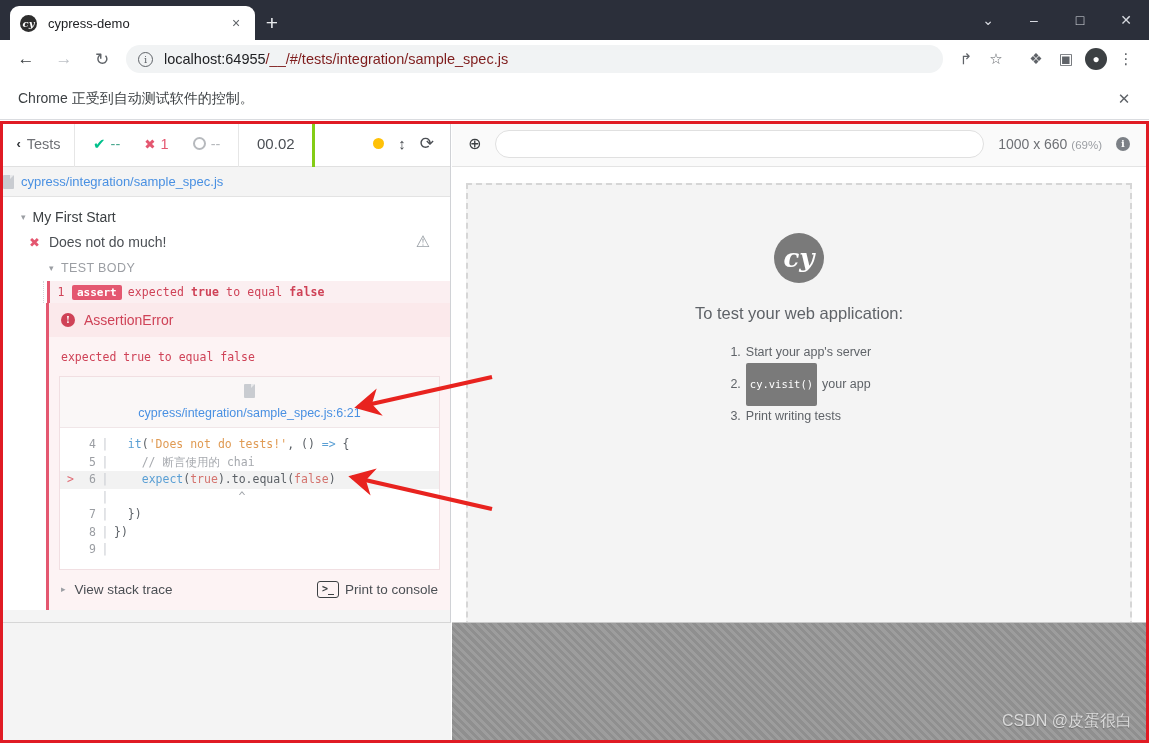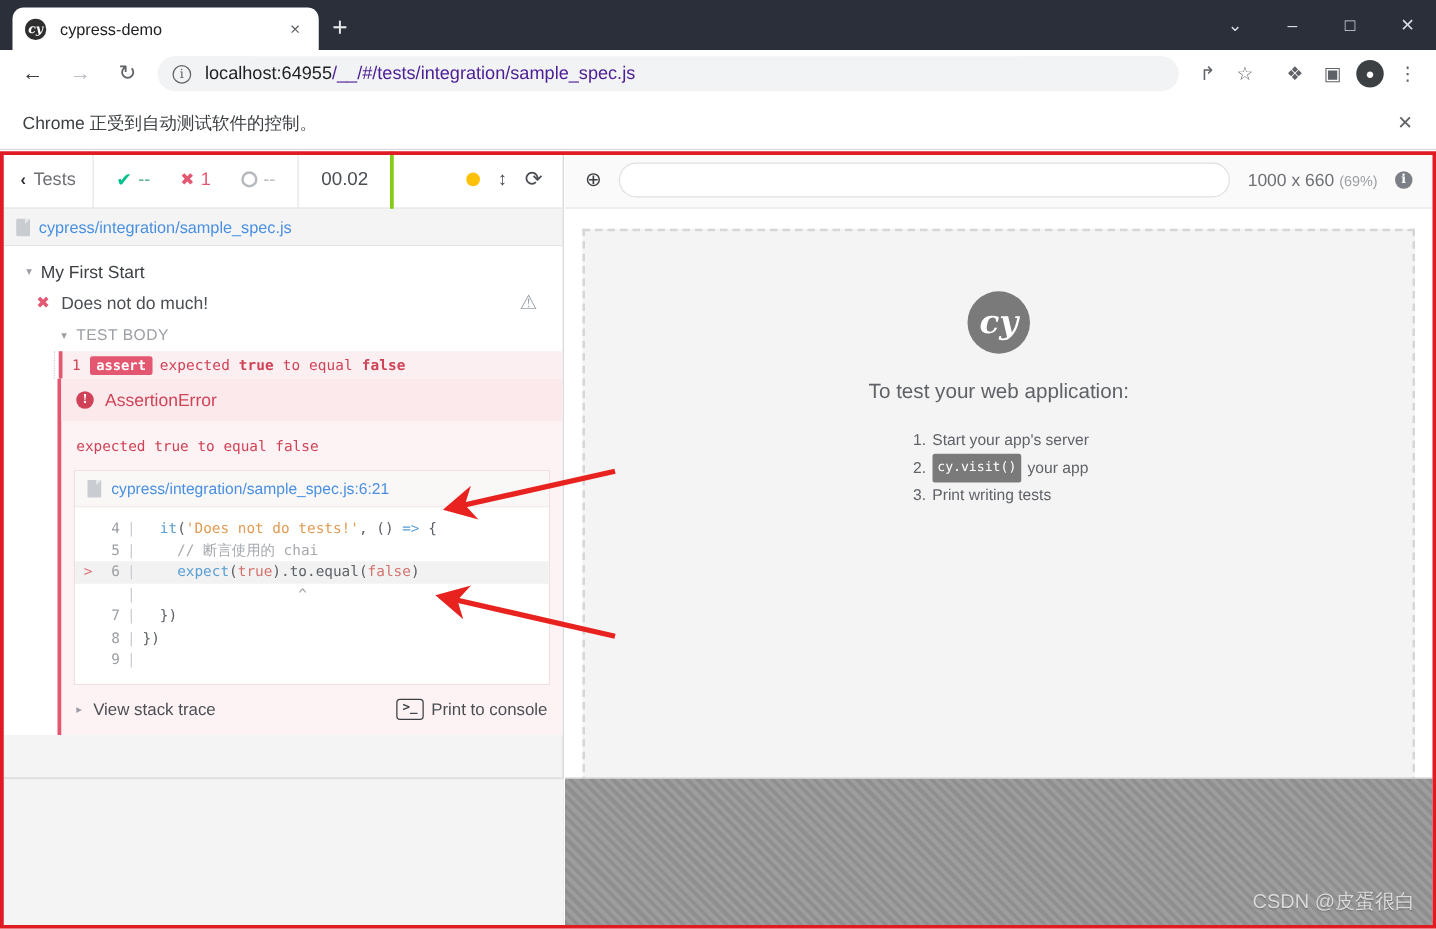--- a/index.html
+++ b/index.html
@@ -66,21 +66,21 @@
   }
   .omni-info {
     width: 15px; height: 15px; border: 1.4px solid #5f6368; border-radius: 50%;
     color: #5f6368; font-size: 10px; line-height: 13px; text-align: center;
     font-family: "DejaVu Serif", serif; flex: 0 0 auto;
   }
   .omni-url {
     margin-left: 11px; font-size: 14.5px; color: #202124;
     white-space: nowrap; overflow: hidden;
   }
-  .omni-url .dim { color: #4c1d95; }
+  .omni-url .dim { color: #7f1d1d; }
   .tool-icon {
     width: 30px; height: 30px; color: #5f6368; font-size: 15px;
     display: flex; align-items: center; justify-content: center; flex: 0 0 auto;
   }
   .tool-icon.sep { margin-left: 4px; }
   .avatar-ic {
     width: 22px; height: 22px; border-radius: 50%; background: #3c4043;
     color: #fff; font-size: 12px; line-height: 22px; text-align: center;
   }
   .toolbar-sep { width: 6px; }
@@ -147,21 +147,21 @@
   .rep-controls {
     flex: 1; height: 46px; display: flex; align-items: center;
     justify-content: flex-end; padding-right: 16px; gap: 14px;
   }
   .dot-amber { width: 11px; height: 11px; border-radius: 50%; background: #ffc107; }
   .ctrl-ic { color: #4b4f54; font-size: 15px; }
   .ctrl-ic.reload { font-size: 17px; }
 
   .spec-path {
     height: 30px; background: #f4f4f4; border-bottom: 1px solid #e3e3e3;
-    display: flex; align-items: center; padding-left: 10px; gap: 7px;
+    display: flex; align-items: center; gap: 7px;
   }
   .file-ic {
     width: 11px; height: 14px; background: #c9ccd1; position: relative;
     border-radius: 1px;
   }
   .file-ic:after {
     content: ''; position: absolute; right: 0; top: 0;
     border-left: 4px solid #e9eaec; border-bottom: 4px solid transparent;
   }
   .spec-path .txt { font-size: 13px; color: #4990e2; }
@@ -217,21 +217,21 @@
   .err-msg {
     padding: 13px 12px 10px 12px;
     font-family: "DejaVu Sans Mono", monospace; font-size: 11.5px;
     color: #cf4257;
   }
   .err-codeframe {
     margin: 2px 10px 0 10px; background: #fff; border: 1px solid #f1dfe2;
   }
   .cf-header {
     display: flex; align-items: center; gap: 8px; padding: 7px 10px;
-    background: #faf7f7; border-bottom: 1px solid #f0e6e8;
+    background: #faf7f7; border-bottom: 1px solid #f0e6e8; flex-direction: column;
   }
   .cf-header .txt { font-size: 12.5px; color: #4990e2; }
   .cf-code {
     padding: 8px 0 10px 0;
     font-family: "DejaVu Sans Mono", monospace; font-size: 11.5px;
     line-height: 17.5px; color: #4b4f54; background: #fff;
   }
   .cf-line { display: flex; white-space: pre; }
   .cf-line.hl { background: #f2f2f2; }
   .cf-gutter-mark { width: 14px; text-align: right; color: #e06c75; }
@@ -295,21 +295,21 @@
   .blank-l1, .blank-l2 {
     font-size: 16.5px; color: #5f6368; line-height: 25px;
   }
   .blank-steps {
     margin-top: 16px; font-size: 12.5px; color: #5f6368; line-height: 21px;
     list-style: none;
   }
   .blank-steps li { display: flex; align-items: center; gap: 5px; }
   .step-no { width: 14px; text-align: right; }
   .code-chip {
-    background: #7a7a7a; color: #fff; border-radius: 2px; padding: 1px 4px;
+    background: #7a7a7a; color: #fff; border-radius: 2px; padding: 11px 4px;
     font-family: "DejaVu Sans Mono", monospace; font-size: 10.5px;
   }
 
   
   .striped {
     position: absolute; left: 452px; top: 622px; width: 694px; height: 118px;
     background-image: repeating-linear-gradient(
       45deg, #8f8f8f 0px, #8f8f8f 3px, #9d9d9d 3px, #9d9d9d 6px);
     border-top: 1px solid #c9c9c9;
   }

